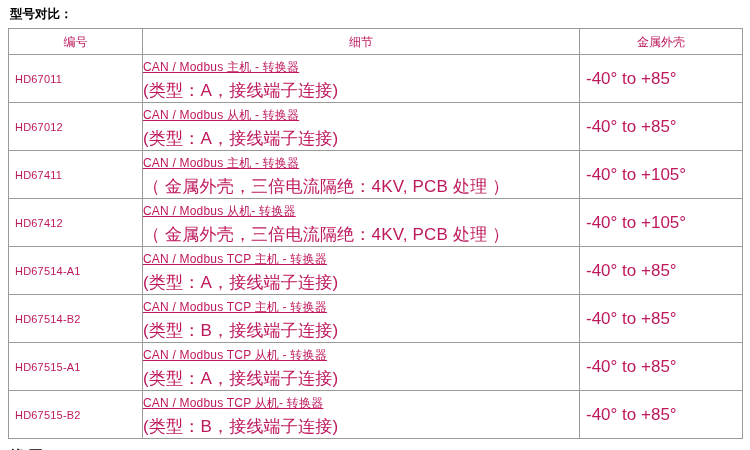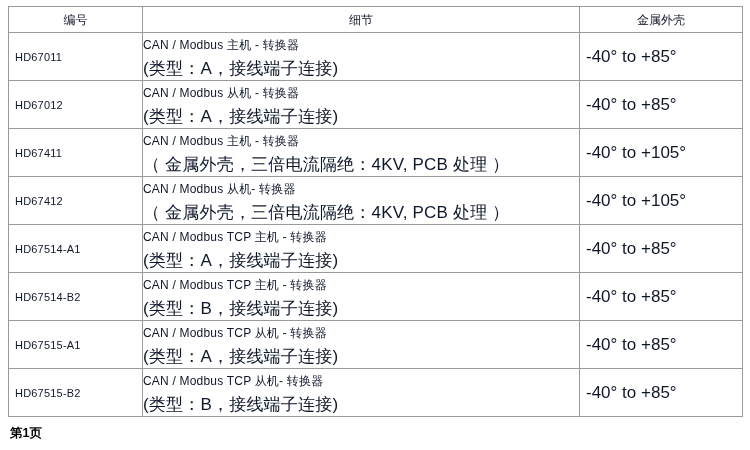--- a/index.html
+++ b/index.html
@@ -35,21 +35,21 @@
     table-layout: fixed;
     border: 1px solid #9a9a9a;
   }
   table.compare th,
   table.compare td {
     border: 1px solid #9a9a9a;
     padding: 0;
     vertical-align: middle;
     font-weight: normal;
     font-size: 12px;
-    color: #0f172a;
+    color: #be185d;
   }
   col.c-model { width: 134px; }
   col.c-detail { width: 437px; }
   col.c-temp { width: 163px; }
 
   .hdr td, .hdr th {
     height: 25px;
   }
   .cell-pad {
     padding: 0 6px;
@@ -63,20 +63,21 @@
     letter-spacing: 0.2px;
   }
   .detail-cell {
     padding: 6px 6px 6px 8px;
   }
   .detail-line1 {
     font-size: 12px;
     line-height: 19px;
     letter-spacing: 0.2px;
     white-space: nowrap;
+    text-decoration: underline;
   }
   .detail-line2 {
     font-size: 17px;
     line-height: 19px;
     letter-spacing: 0.2px;
     white-space: nowrap;
     margin-top: 4px;
   }
   .temp-cell .cell-pad {
     font-size: 17px;
@@ -92,20 +93,21 @@
     line-height: 16px;
     margin-left: 2px;
     color: #000000;
   }
 </style>
 </head>
 <body>
 
 <div class="page">
 
+  <div class="section-title">型号对比：</div>
 
   <table class="compare">
     <colgroup>
       <col class="c-model">
       <col class="c-detail">
       <col class="c-temp">
     </colgroup>
     <tbody>
       <tr class="hdr">
         <th>

